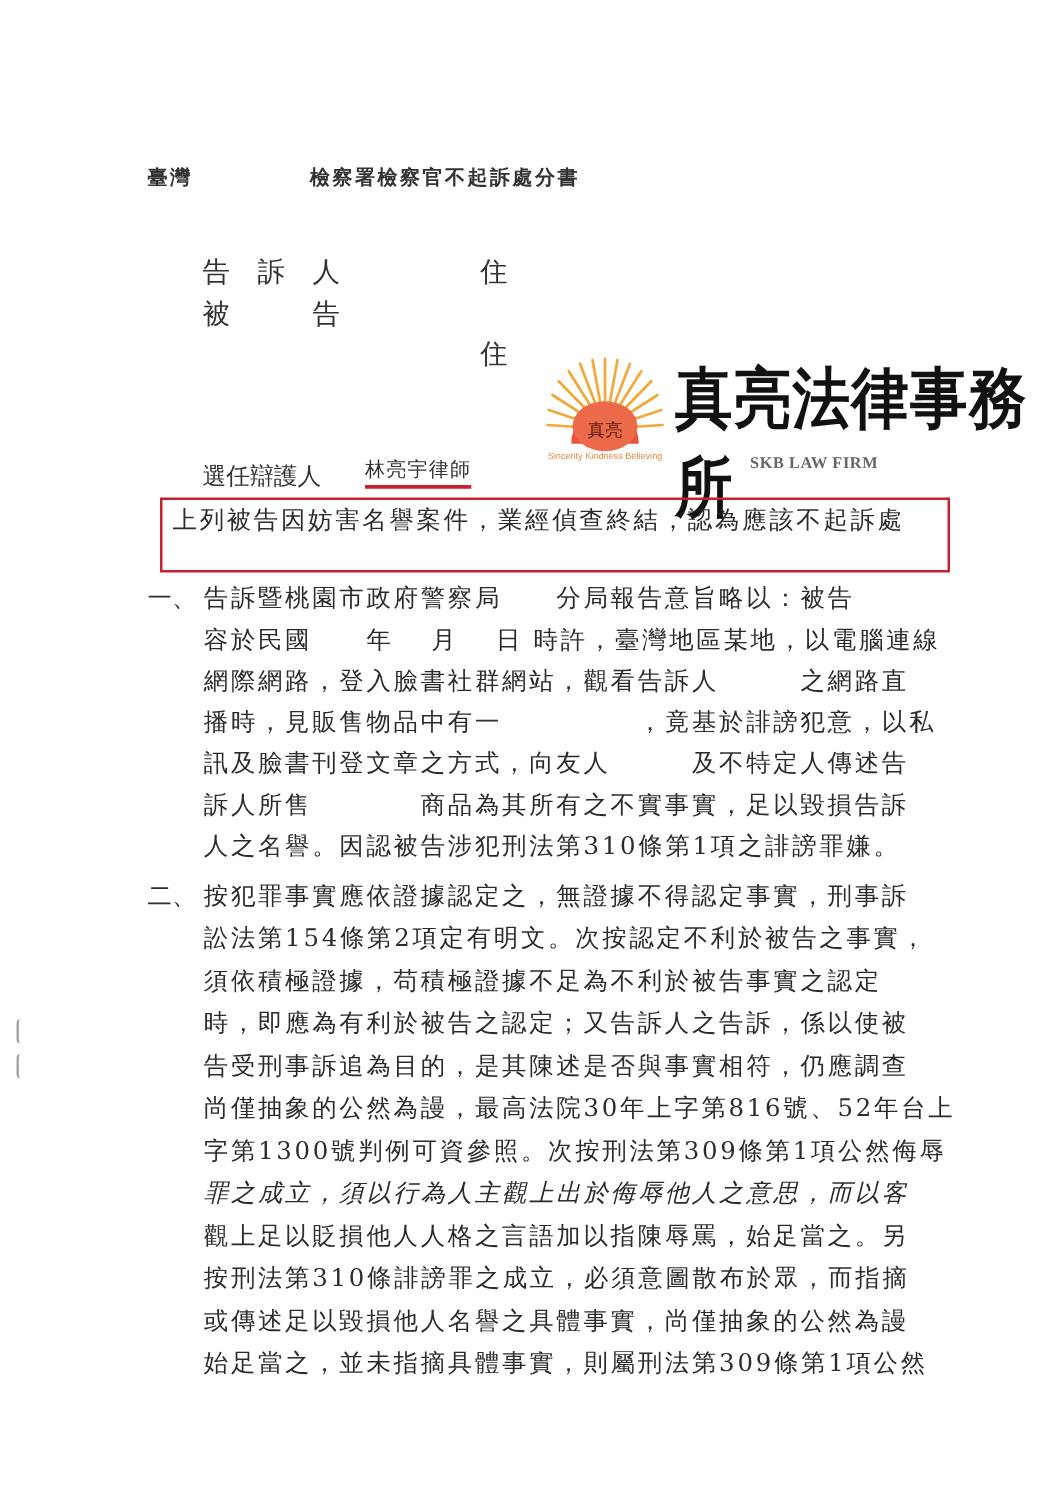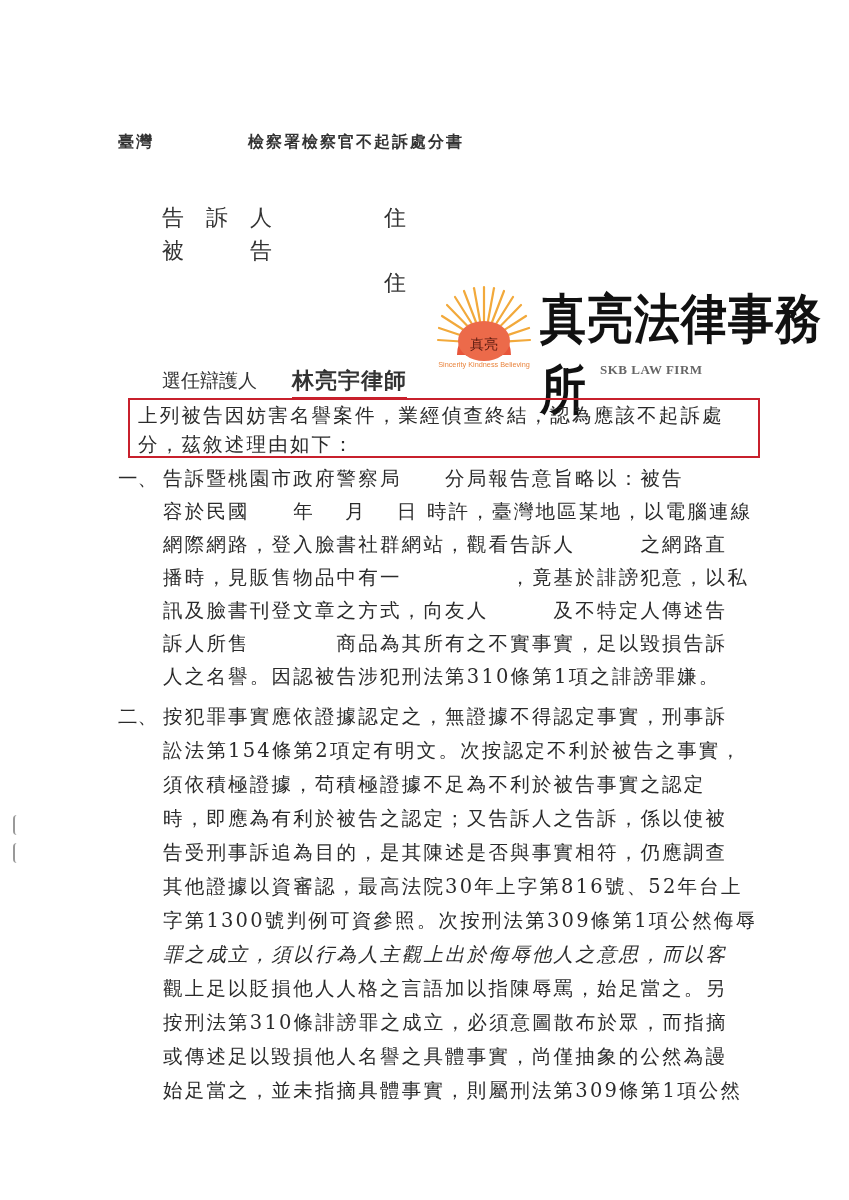--- a/index.html
+++ b/index.html
@@ -25,21 +25,21 @@
 <body>
 
 <div class="abs title" style="left:118px;">臺灣</div>
 <div class="abs title" style="left:248px;text-align:right;">檢察署檢察官不起訴處分書</div>
 
 <div class="abs party" style="left:162px; top:203px;">告　訴　人</div>
 <div class="abs party" style="left:384px; top:203px;">住</div>
 <div class="abs party" style="left:162px; top:236px;">被　　　告</div>
 <div class="abs party" style="left:384px; top:268px;">住</div>
 <div class="abs party" style="left:162px; top:368px; font-size:19px;">選任辯護人</div>
-<div class="abs party underline" style="left:292px; top:366px; font-size:22px; letter-spacing:1px;font-weight:bold;">林亮宇律師</div>
+<div class="abs party underline" style="left:292px; top:366px; font-size:16px; letter-spacing:1px;">林亮宇律師</div>
 
 <svg class="logo" viewBox="0 0 95 90">
   <g stroke="#f2a93b" stroke-width="2.2" stroke-linecap="round">
     <line x1="47" y1="60" x2="47" y2="4"></line>
     <line x1="47" y1="60" x2="37" y2="5"></line>
     <line x1="47" y1="60" x2="57" y2="5"></line>
     <line x1="47" y1="60" x2="27" y2="8"></line>
     <line x1="47" y1="60" x2="67" y2="8"></line>
     <line x1="47" y1="60" x2="18" y2="14"></line>
     <line x1="47" y1="60" x2="76" y2="14"></line>
@@ -55,39 +55,38 @@
   <path d="M20 72 A27 30 0 0 1 74 72 Z" fill="#e8553a"></path>
   <ellipse cx="47" cy="58" rx="26" ry="20" fill="#ec6a4a"></ellipse>
   <text x="47" y="66" text-anchor="middle" font-size="14" fill="#5a1a10" font-family="DejaVu Serif, serif">真亮</text>
   <text x="47" y="84" text-anchor="middle" font-size="7.3" fill="#e9853f" font-family="Liberation Sans, sans-serif">Sincerity Kindness Believing</text>
 </svg>
 <div class="brand">真亮法律事務所</div>
 <div class="brand-en">SKB LAW FIRM</div>
 
 <div class="redbox">
   <div class="ln" style="top:2px;">上列被告因妨害名譽案件，業經偵查終結，認為應該不起訴處</div>
-  <div class="ln" style="top:31px;">分，茲敘述理由如下：</div>
 </div>
 
 <div class="abs num" style="top:465px;">一、</div>
 <div class="abs body-line" style="top:465px;">告訴暨桃園市政府警察局　　分局報告意旨略以：被告</div>
 <div class="abs body-line" style="top:498px;">容於民國　　年　 月　 日 時許，臺灣地區某地，以電腦連線</div>
 <div class="abs body-line" style="top:531px;">網際網路，登入臉書社群網站，觀看告訴人　　　之網路直</div>
 <div class="abs body-line" style="top:564px;">播時，見販售物品中有一　　　　　，竟基於誹謗犯意，以私</div>
 <div class="abs body-line" style="top:597px;">訊及臉書刊登文章之方式，向友人　　　及不特定人傳述告</div>
 <div class="abs body-line" style="top:630px;">訴人所售　　　　商品為其所有之不實事實，足以毀損告訴</div>
 <div class="abs body-line" style="top:663px;">人之名譽。因認被告涉犯刑法第310條第1項之誹謗罪嫌。</div>
 
 <div class="abs num" style="top:703px;">二、</div>
 <div class="abs body-line" style="top:703px;">按犯罪事實應依證據認定之，無證據不得認定事實，刑事訴</div>
 <div class="abs body-line" style="top:737px;">訟法第154條第2項定有明文。次按認定不利於被告之事實，</div>
 <div class="abs body-line" style="top:771px;">須依積極證據，苟積極證據不足為不利於被告事實之認定</div>
 <div class="abs body-line" style="top:805px;">時，即應為有利於被告之認定；又告訴人之告訴，係以使被</div>
 <div class="abs body-line" style="top:839px;">告受刑事訴追為目的，是其陳述是否與事實相符，仍應調查</div>
-<div class="abs body-line" style="top:873px;">其他證據以資審認，最高法院30年上字第816號、52年台上</div>
+<div class="abs body-line" style="top:873px;">尚僅抽象的公然為謾，最高法院30年上字第816號、52年台上</div>
 <div class="abs body-line" style="top:907px;">字第1300號判例可資參照。次按刑法第309條第1項公然侮辱</div>
 <div class="abs body-line" style="top:941px;font-style:italic;">罪之成立，須以行為人主觀上出於侮辱他人之意思，而以客</div>
 <div class="abs body-line" style="top:975px;">觀上足以貶損他人人格之言語加以指陳辱罵，始足當之。另</div>
 <div class="abs body-line" style="top:1009px;">按刑法第310條誹謗罪之成立，必須意圖散布於眾，而指摘</div>
 <div class="abs body-line" style="top:1043px;">或傳述足以毀損他人名譽之具體事實，尚僅抽象的公然為謾</div>
 <div class="abs body-line" style="top:1077px;">始足當之，並未指摘具體事實，則屬刑法第309條第1項公然</div>
 
 <div class="edge-mark" style="top:815px;"></div>
 <div class="edge-mark" style="top:843px;"></div>
 

